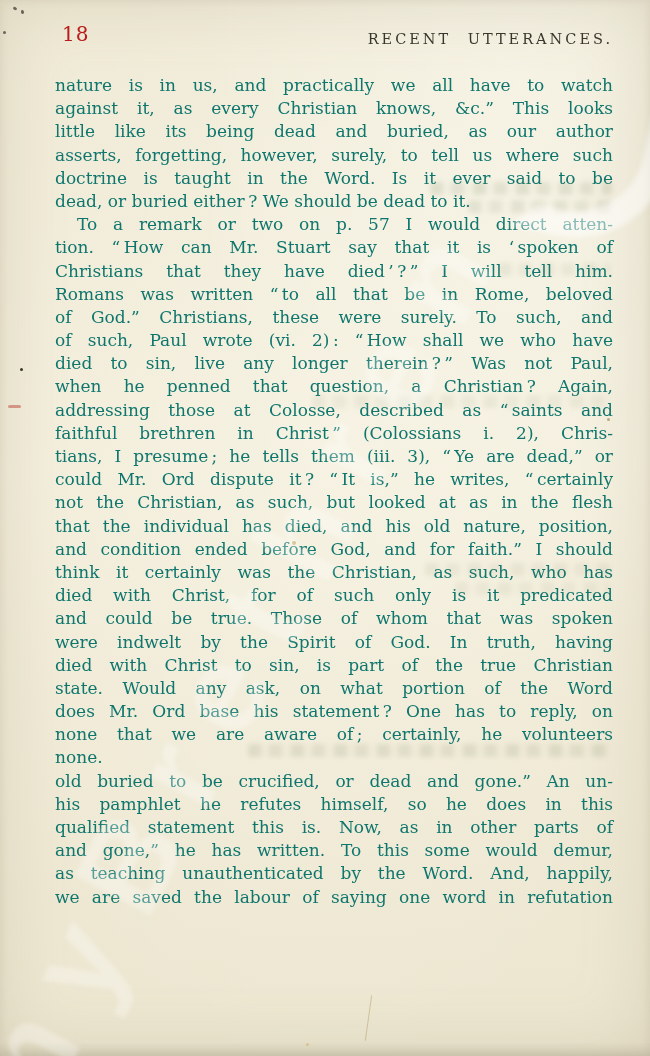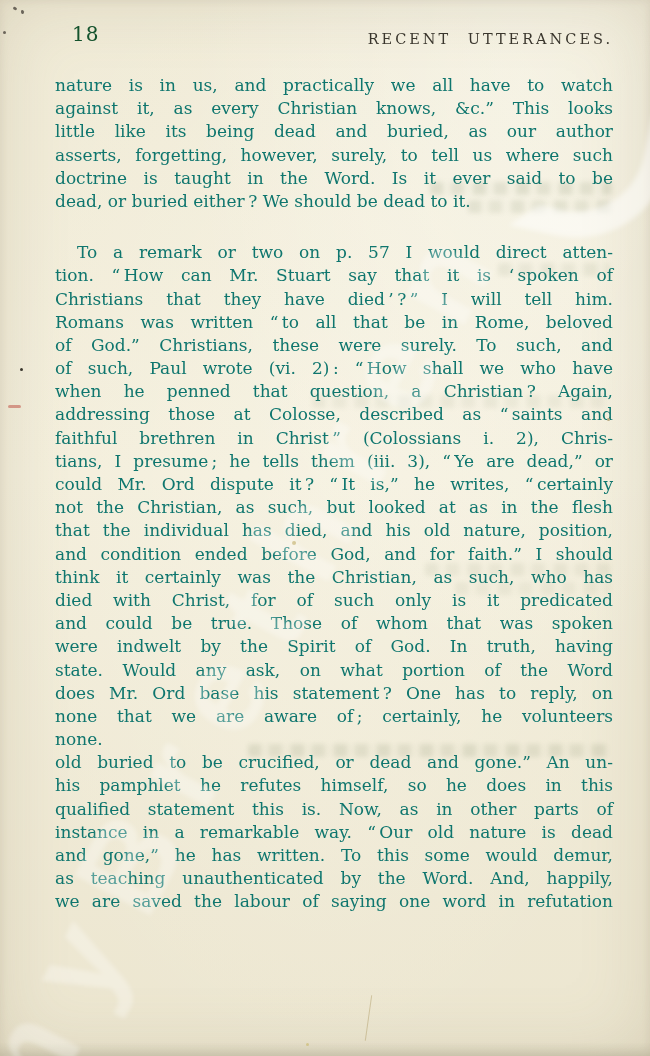--- a/index.html
+++ b/index.html
@@ -6,35 +6,35 @@
   body{
     width:650px;height:1056px;overflow:hidden;position:relative;
     background:
       radial-gradient(ellipse at 80% 8%, rgba(255,255,250,0.35), transparent 45%),
       radial-gradient(ellipse at 50% 45%, rgba(255,253,245,0.25), transparent 75%),
       linear-gradient(to bottom, #f0ebd7 0%, #f3eedb 45%, #ece6d0 100%);
     box-shadow: inset 0 0 70px rgba(140,125,90,0.20), inset 0 0 10px rgba(120,110,80,0.12);
     font-family:"DejaVu Serif","Liberation Serif",serif;
   }
   .page-number{
-    position:absolute;left:72px;top:22px;font-size:20px;color:#14532d;letter-spacing:1px;
+    position:absolute;left:62px;top:22px;font-size:20px;color:#b91c1c;letter-spacing:1px;
   }
   .running-header{
     position:absolute;left:55px;top:31px;width:558px;text-align:right;
     font-size:14.5px;color:#3a362d;letter-spacing:3px;word-spacing:9px;
   }
   .body-text{
     position:absolute;left:55px;top:74px;width:558px;
     font-size:17px;line-height:23.2px;color:#0f766e;
   }
   .line{
     text-align:justify;text-align-last:justify;height:23.2px;white-space:nowrap;
   }
   .line.last{text-align-last:left;white-space:normal;}
-  .line.indent{text-indent:22px;margin-top:28px;}
+  .line.indent{text-indent:22px;}
   .it{}
   
   .watermark{
     position:absolute;left:-70px;top:1085px;transform:rotate(-62deg);transform-origin:0 0;
     font-family:"Liberation Sans",sans-serif;font-weight:bold;font-size:125px;
     letter-spacing:32px;white-space:nowrap;color:#ffffff;opacity:0.30;
     filter:blur(2px);mix-blend-mode:lighten;pointer-events:none;
   }
   .swoosh{
     position:absolute;right:-18px;top:78px;width:92px;height:112px;
@@ -99,43 +99,44 @@
     <div class="line last">dead, or buried either ?  We should be dead to it.</div>
   </div>
 
   <div class="para">
     <div class="line indent">To a remark or two on p. 57 I would direct atten-</div>
     <div class="line">tion.  “ How can Mr. Stuart say that it is ‘ spoken of</div>
     <div class="line"><span class="it">Christians</span><span> that they have died ’ ? ”  I will tell him.</span></div>
     <div class="line">Romans was written “ to all that be in Rome, beloved</div>
     <div class="line">of God.”  Christians, these were surely.  To such, and</div>
     <div class="line"><span>of such, Paul wrote (vi. 2) : “ How shall </span><span class="it">we</span><span> who have</span></div>
+    <div class="line">died to sin, live any longer therein ? ”  Was not Paul,</div>
     <div class="line">when he penned that question, a Christian ?  Again,</div>
     <div class="line">addressing those at Colosse, described as “ saints and</div>
     <div class="line">faithful brethren in Christ ” (Colossians i. 2), Chris-</div>
     <div class="line">tians, I presume ; he tells them (iii. 3), “ Ye are dead,” or</div>
     <div class="line">could Mr. Ord dispute it ?  “ It is,” he writes, “ certainly</div>
     <div class="line">not the Christian, as such, but looked at as in the flesh</div>
     <div class="line">that the individual has died, and his old nature, position,</div>
     <div class="line">and condition ended before God, and for faith.”  I should</div>
     <div class="line">think it certainly was the Christian, as such, who has</div>
     <div class="line">died with Christ, for of such only is it predicated</div>
     <div class="line">and could be true.  Those of whom that was spoken</div>
     <div class="line">were indwelt by the Spirit of God.  In truth, having</div>
+    <div class="line">died with Christ to sin, is part of the true Christian</div>
     <div class="line">state.  Would any ask, on what portion of the Word</div>
     <div class="line">does Mr. Ord base his statement ?  One has to reply, on</div>
     <div class="line">none that we are aware of ; certainly, he volunteers</div>
     <div class="line last">none.</div>
   </div>
 
   <div class="para">
     <div class="line">old buried to be crucified, or dead and gone.”  An un-</div>
     <div class="line">his pamphlet he refutes himself, so he does in this</div>
     <div class="line">qualified statement this is.  Now, as in other parts of</div>
-    <div class="line">instance in a remarkable way.  “ Our old nature is dead</div>
     <div class="line">and gone,” he has written.  To this some would demur,</div>
     <div class="line">as teaching unauthenticated by the Word.  And, happily,</div>
     <div class="line">we are saved the labour of saying one word in refutation</div>
   </div>
 
 </div>
 
 <div class="st st1"></div>
 <div class="st st1b"></div>
 <div class="st st2"></div>

